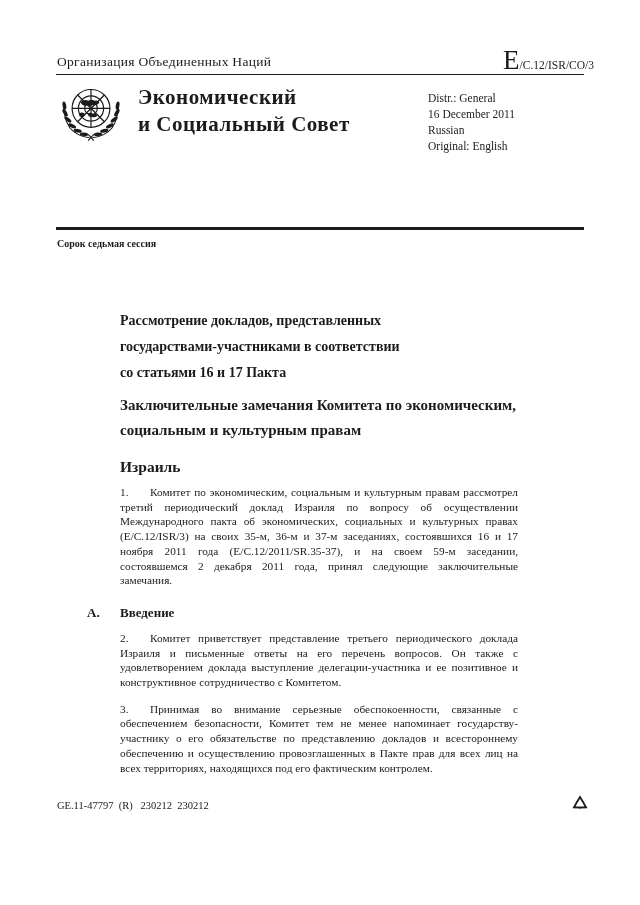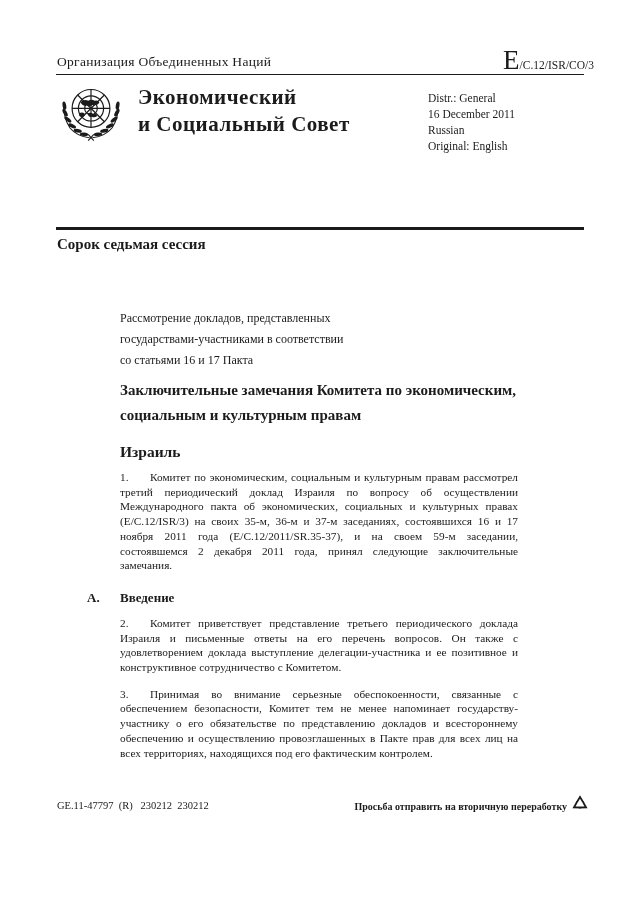--- a/index.html
+++ b/index.html
@@ -44,29 +44,29 @@
     position:absolute;left:428px;top:90px;
     font-size:11.5px;line-height:16px;
   }
 
   
   .committee{position:absolute;left:57px;top:236px;}
   .committee .name{
     font-size:12.8px;font-weight:bold;line-height:15.5px;
     white-space:pre-line;
   }
-  .committee .session{font-size:15px;font-weight:bold;line-height:14px;margin-top:1px;}
+  .committee .session{font-size:10px;font-weight:bold;line-height:14px;margin-top:1px;}
   .committee .dates{font-size:11px;line-height:13px;margin-top:1px;}
 
   
   .main{
     position:absolute;left:120px;top:308px;width:398px;
   }
   .report-title{
-    font-size:12px;font-weight:normal;line-height:21px;
+    font-size:14px;font-weight:bold;line-height:26px;
     white-space:pre-line;margin:0;
   }
   .report-subtitle{
     font-size:15px;font-weight:bold;line-height:25px;
     white-space:pre-line;margin:7px 0 0 0;
   }
   .country{
     font-size:15.5px;font-weight:bold;line-height:19px;
     margin:14px 0 0 0;
   }
@@ -172,21 +172,20 @@
       <span>Введение</span>
     </div>
 
     <p class="para p2"><span class="num">2.</span><span>Комитет приветствует представление третьего периодического доклада Израиля и письменные ответы на его перечень вопросов. Он также с удовлетворением доклада выступление делегации-участника и ее позитивное и конструктивное сотрудничество с Комитетом.</span></p>
 
     <p class="para p3"><span class="num">3.</span><span>Принимая во внимание серьезные обеспокоенности, связанные с обеспечением безопасности, Комитет тем не менее напоминает государству-участнику о его обязательстве по представлению докладов и всестороннему обеспечению и осуществлению провозглашенных в Пакте прав для всех лиц на всех территориях, находящихся под его фактическим контролем.</span></p>
   </div>
 
   <div class="footer-code">GE.11-47797  (R)   230212  230212</div>
   <div class="footer-recycle">
-    <span>Просьба отправить на вторичную переработку</span>
     <span>
       <svg width="20" height="19" viewBox="0 0 24 22" aria-hidden="true">
         <g fill="#1b1b1b" transform="translate(12,11.5)">
           <path d="M0 -10.5 L5.2 -1.8 L2.7 -1.8 L0 -6.2 L-2.7 -1.8 L-5.2 -1.8 Z"></path>
           <path d="M0 -10.5 L5.2 -1.8 L2.7 -1.8 L0 -6.2 L-2.7 -1.8 L-5.2 -1.8 Z" transform="rotate(120)"></path>
           <path d="M0 -10.5 L5.2 -1.8 L2.7 -1.8 L0 -6.2 L-2.7 -1.8 L-5.2 -1.8 Z" transform="rotate(240)"></path>
         </g>
       </svg>
     </span>
   </div>

